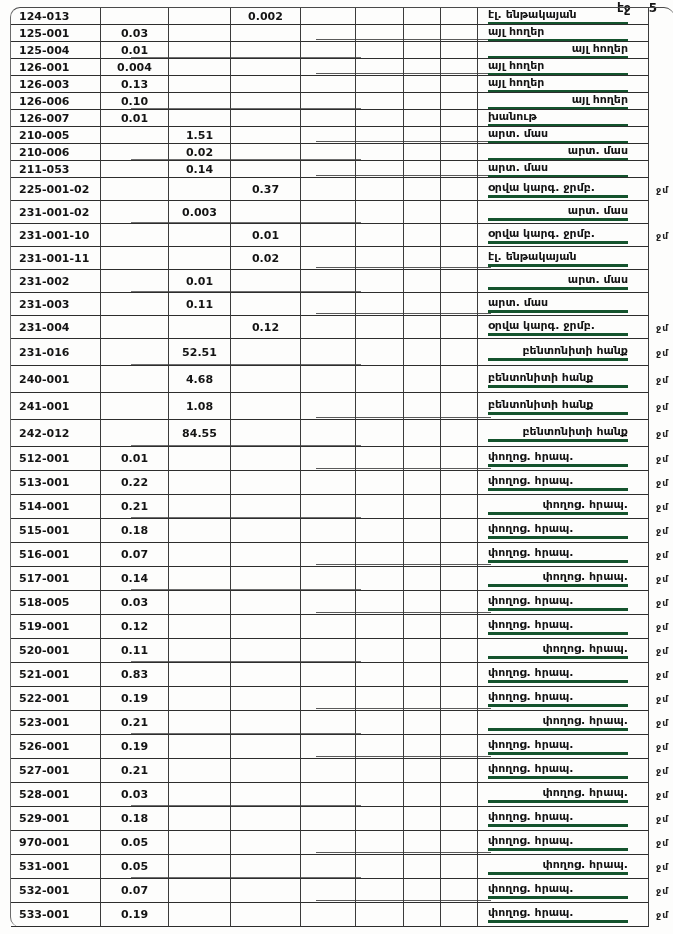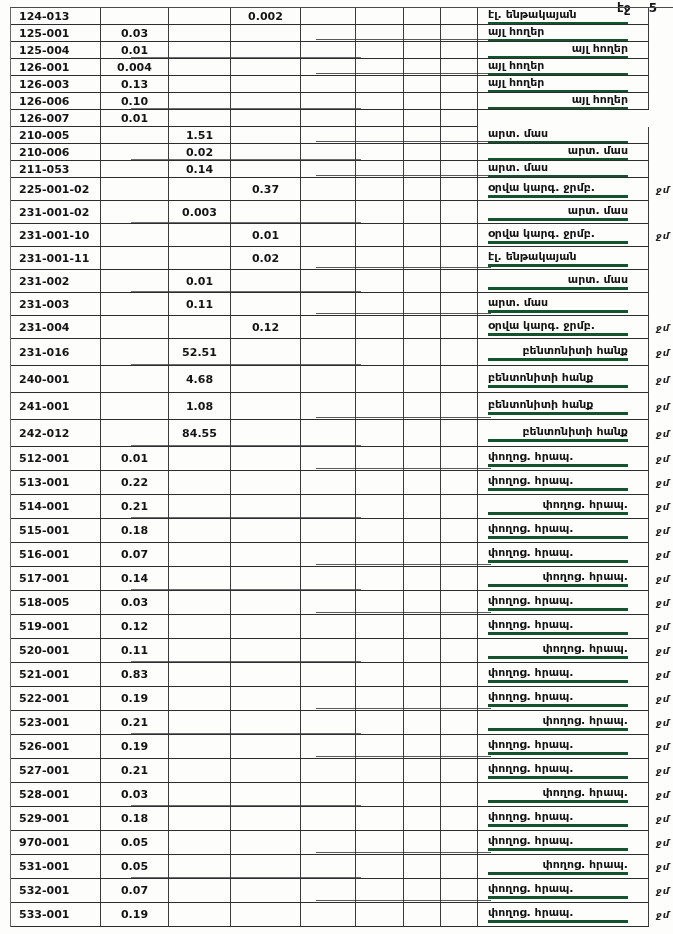--- a/index.html
+++ b/index.html
@@ -14,20 +14,21 @@
   }
   .page-label{
     position:absolute;top:1px;right:16px;
     font-size:12px;font-weight:700;
   }
   .page-label span{margin-left:18px;}
   .doc-table{
     position:absolute;left:10px;top:7px;
     border-top:1px solid #4a4a4a;
     border-left:1px solid #6a6a6a;
+    border-radius:10px;
   }
   .row{
     display:grid;
     grid-template-columns:90px 68px 62px 70px 55px 48px 37px 37px 171px 25px;
   }
   
   .row:nth-child(2n){
     background:linear-gradient(#5a5a5a,#5a5a5a) 305px calc(100% - 2px)/175px 1px no-repeat;
   }
   .row:nth-child(3n){
@@ -48,21 +49,21 @@
   .s3 .cell{height:24px;}
   .c0{padding-left:8px;}
   .c1,.c2,.c3{justify-content:center;}
   .c8{padding-left:10px;}
   .c8 .underlined{
     display:inline-block;min-width:140px;
     border-bottom:3px solid #14532d;
     padding-bottom:1px;line-height:13px;
   }
   .c9{border:none !important;background:none;
-      font-size:9px;padding-left:7px;color:#222;letter-spacing:1px;font-style:italic;}
+      font-size:9px;padding-left:7px;color:#222;letter-spacing:1px;}
 </style>
 </head>
 <body>
 
 <div class="page">
   <div class="page-label">
     <span>էջ</span><span>5</span>
   </div>
   <div class="doc-table">
       <div class="row s0">
@@ -179,20 +180,23 @@
         </div>
         <div class="cell c1">
           <span>0.01</span>
         </div>
         <div class="cell c2"></div>
         <div class="cell c3"></div>
         <div class="cell c4"></div>
         <div class="cell c5"></div>
         <div class="cell c6"></div>
         <div class="cell c7"></div>
+        <div class="cell c8">
+          <span class="underlined">խանութ</span>
+        </div>
         <div class="cell c9"></div>
       </div>
       <div class="row s0">
         <div class="cell c0">
           <span>210-005</span>
         </div>
         <div class="cell c1"></div>
         <div class="cell c2">
           <span>1.51</span>
         </div>

